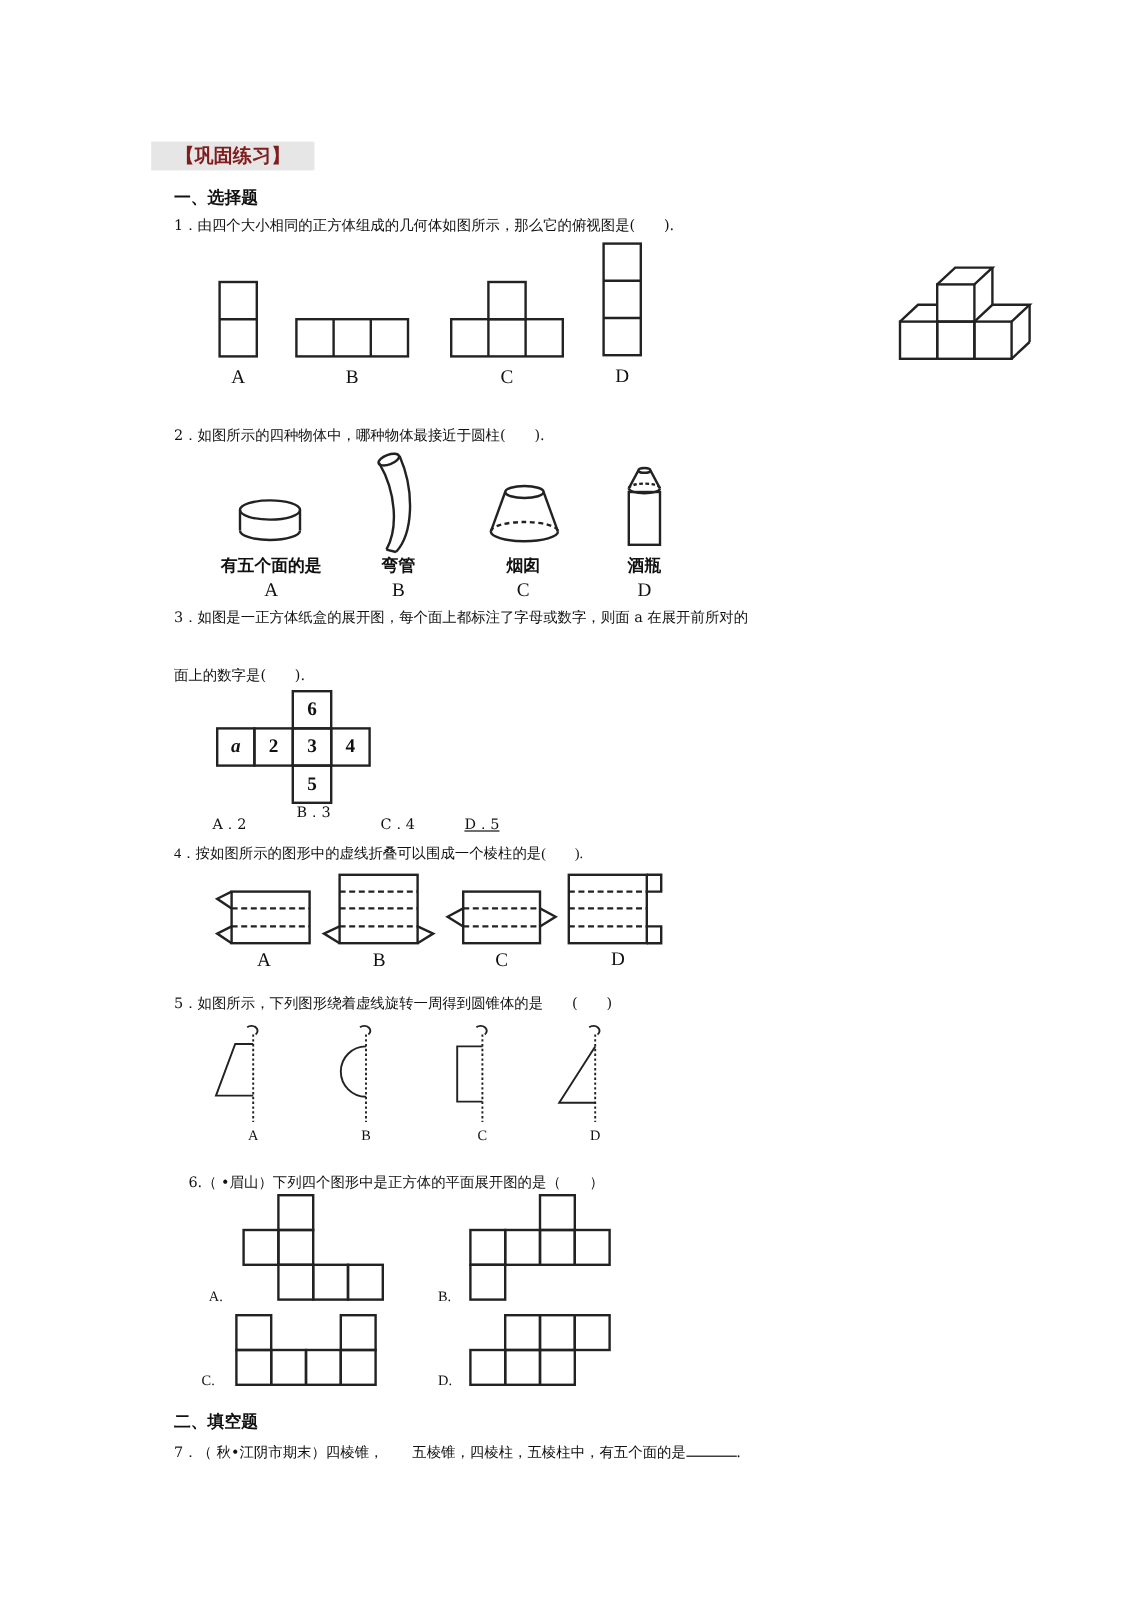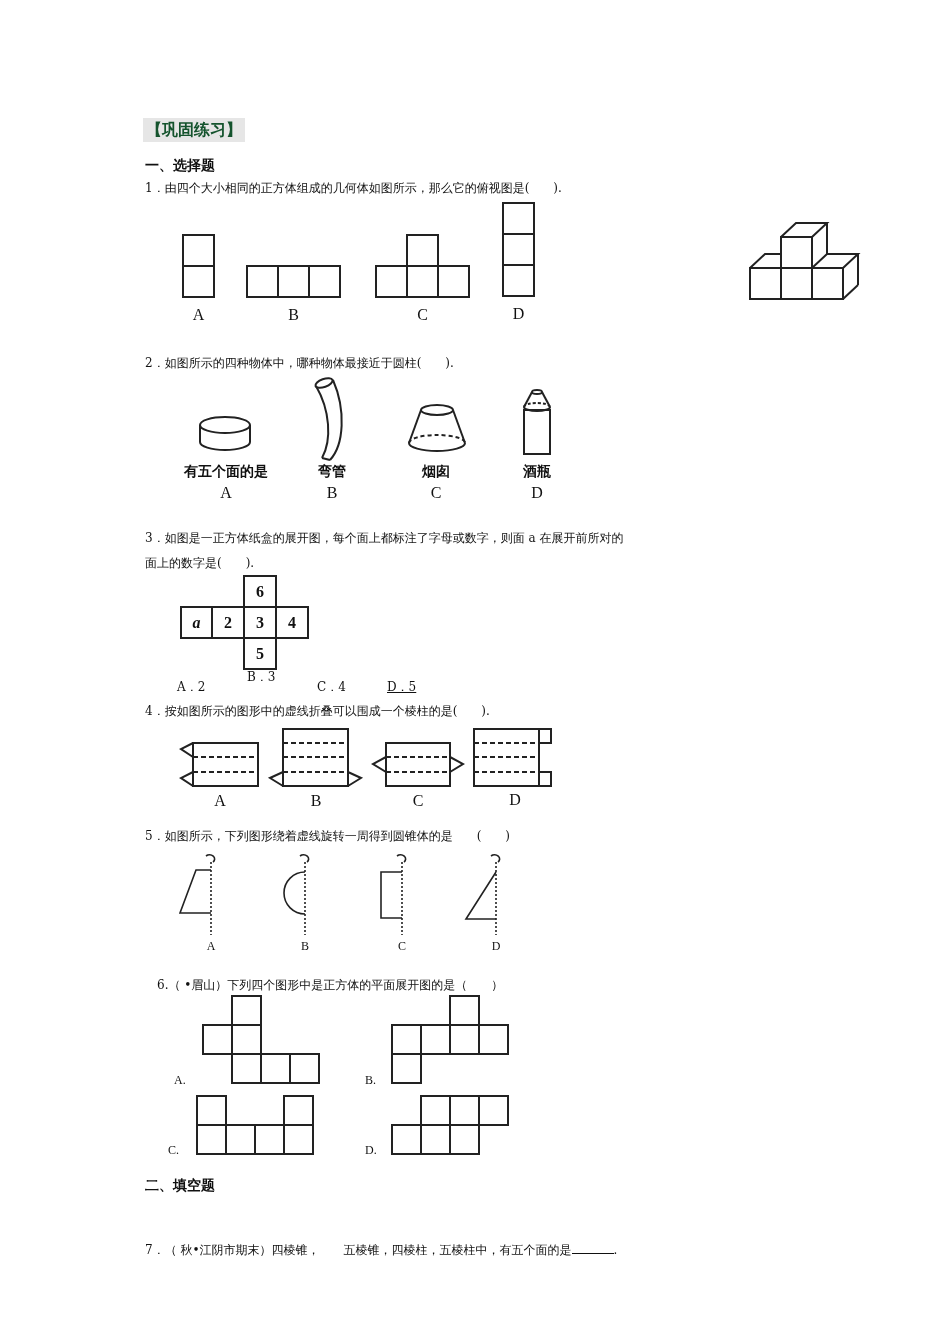--- a/index.html
+++ b/index.html
@@ -1,22 +1,22 @@
 <!DOCTYPE html>
 <html><head>
 <meta charset="utf-8">
 <style>
   html, body { margin: 0; padding: 0; background: #ffffff; }
   body { width: 950px; height: 1344px; position: relative; overflow: hidden;
          font-family: "DejaVu Serif", "Liberation Serif", serif; color: #111; }
   .abs { position: absolute; }
   .txt { font-size: 12px; line-height: 20px; white-space: nowrap; }
-  .heading-tag { position: absolute; left: 143px; top: 118px; background: #e6e6e6;
-         color: #14532d; font-family: "DejaVu Sans", sans-serif; font-weight: bold;
-         font-size: 16px; padding: 1px 3px; line-height: 22px; }
+  .heading-tag { position: absolute; left: 126px; top: 118px; background: #e6e6e6;
+         color: #7f1d1d; font-family: "DejaVu Sans", sans-serif; font-weight: bold;
+         font-size: 16px; padding: 1px 20px; line-height: 22px; }
   .section { font-family: "DejaVu Sans", sans-serif; font-weight: bold; font-size: 14px; }
   .lbl { font-family: "Liberation Serif", serif; font-size: 16px; text-align: center; }
   .lbl-sm { font-family: "Liberation Serif", serif; font-size: 12px; text-align: center; }
   .lbl-cn { font-family: "DejaVu Sans", sans-serif; font-weight: bold; font-size: 14px; text-align: center; }
   svg { position: absolute; overflow: visible; }
   .net-cell { position: absolute; border: 2px solid #222; box-sizing: border-box;
          font-family: "Liberation Serif", serif; font-size: 16px; display: flex;
          align-items: center; justify-content: center; font-weight: bold; }
   .net-cell.italic { font-style: italic; }
   .blank { display: inline-block; width: 42px; border-bottom: 1px solid #111; height: 14px; vertical-align: baseline; }
@@ -102,36 +102,36 @@
   <div class="abs lbl-cn" style="left:180px; top:463px; width:92px;">有五个面的是</div>
   <div class="abs lbl" style="left:180px; top:484px; width:92px;">A</div>
   <div class="abs lbl-cn" style="left:310px; top:463px; width:44px;">弯管</div>
   <div class="abs lbl" style="left:310px; top:484px; width:44px;">B</div>
   <div class="abs lbl-cn" style="left:414px; top:463px; width:44px;">烟囱</div>
   <div class="abs lbl" style="left:414px; top:484px; width:44px;">C</div>
   <div class="abs lbl-cn" style="left:515px; top:463px; width:44px;">酒瓶</div>
   <div class="abs lbl" style="left:515px; top:484px; width:44px;">D</div>
 </div>
 
-<div class="abs txt" style="left:145px; top:528px;text-align:right;">3．如图是一正方体纸盒的展开图，每个面上都标注了字母或数字，则面 a 在展开前所对的</div>
+<div class="abs txt" style="left:145px; top:504px;text-align:right;">3．如图是一正方体纸盒的展开图，每个面上都标注了字母或数字，则面 a 在展开前所对的</div>
 <div class="abs txt" style="left:145px; top:553px;">面上的数字是(　　).</div>
 <div>
   <div class="net-cell" style="left:243px; top:575px; width:34px; height:33px;">6</div>
   <div class="net-cell italic" style="left:180px; top:606px; width:33px; height:33px;">a</div>
   <div class="net-cell" style="left:211px; top:606px; width:34px; height:33px;">2</div>
   <div class="net-cell" style="left:243px; top:606px; width:34px; height:33px;">3</div>
   <div class="net-cell" style="left:275px; top:606px; width:34px; height:33px;">4</div>
   <div class="net-cell" style="left:243px; top:637px; width:34px; height:33px;">5</div>
 </div>
 <div class="abs txt" style="left:177px; top:677px;">A．2</div>
 <div class="abs txt" style="left:247px; top:667px;">B．3</div>
 <div class="abs txt" style="left:317px; top:677px;">C．4</div>
 <div class="abs txt" style="left:387px; top:677px;text-decoration:underline;">D．5</div>
 
-<div class="abs txt" style="left:145px; top:701px;">4．按如图所示的图形中的虚线折叠可以围成一个棱柱的是(　　).</div>
+<div class="abs txt" style="left:145px; top:701px;font-family:Liberation Serif, serif;">4．按如图所示的图形中的虚线折叠可以围成一个棱柱的是(　　).</div>
 <div>
   <svg width="950" height="820" style="left:0;top:0">
     <g fill="none" stroke="#222" stroke-width="2">
 
       <rect x="193" y="743" width="65" height="43"></rect>
       <polyline points="193,743 181,749 193,757"></polyline>
       <polyline points="193,772 181,778 193,786"></polyline>
       <line x1="193" y1="757" x2="258" y2="757" stroke-dasharray="5,3"></line>
       <line x1="193" y1="772" x2="258" y2="772" stroke-dasharray="5,3"></line>
 
@@ -227,15 +227,15 @@
     </g>
   </svg>
   <div class="abs txt" style="left:174px; top:1070px; font-family:'Liberation Serif',serif;">A.</div>
   <div class="abs txt" style="left:365px; top:1070px; font-family:'Liberation Serif',serif;">B.</div>
   <div class="abs txt" style="left:168px; top:1140px; font-family:'Liberation Serif',serif;">C.</div>
   <div class="abs txt" style="left:365px; top:1140px; font-family:'Liberation Serif',serif;">D.</div>
 </div>
 
 <div class="abs section txt" style="left:145px; top:1175px;">二、填空题</div>
 
-<div class="abs txt" style="left:145px; top:1199px;margin-top:40px;">
+<div class="abs txt" style="left:145px; top:1199px;">
   <span>7．（ 秋•江阴市期末）四棱锥，　　五棱锥，四棱柱，五棱柱中，有五个面的是</span><span class="blank"></span><span>.</span>
 </div>
 
 </body></html>

